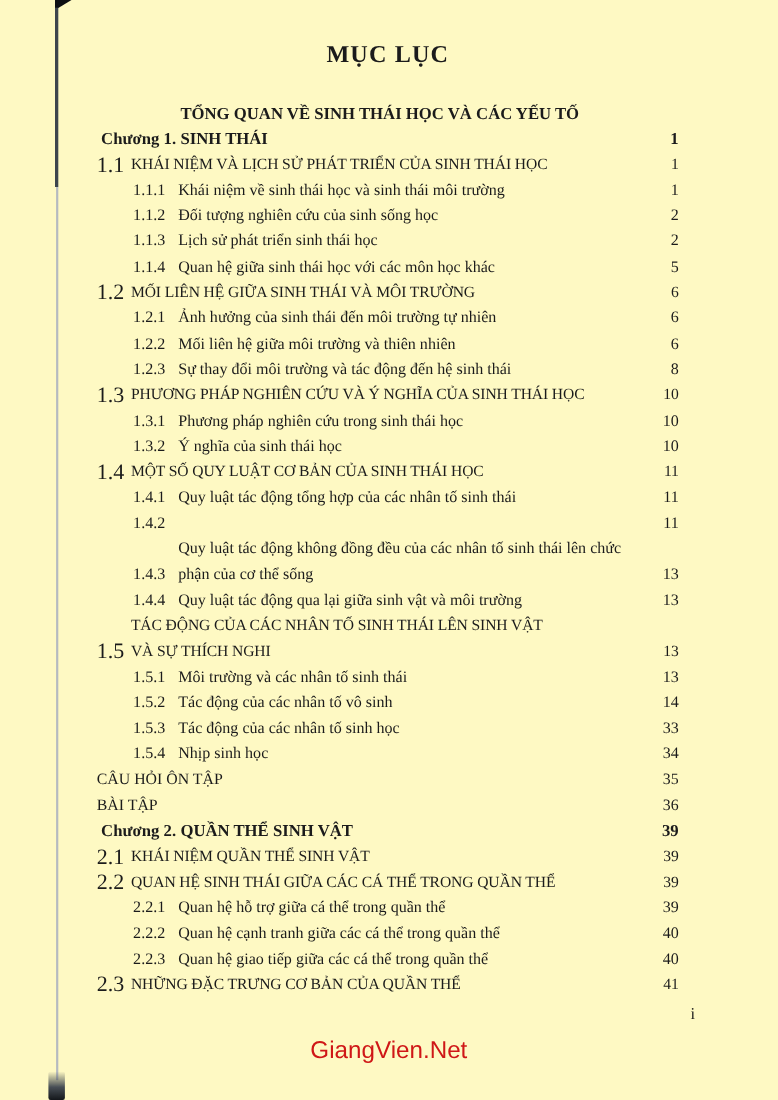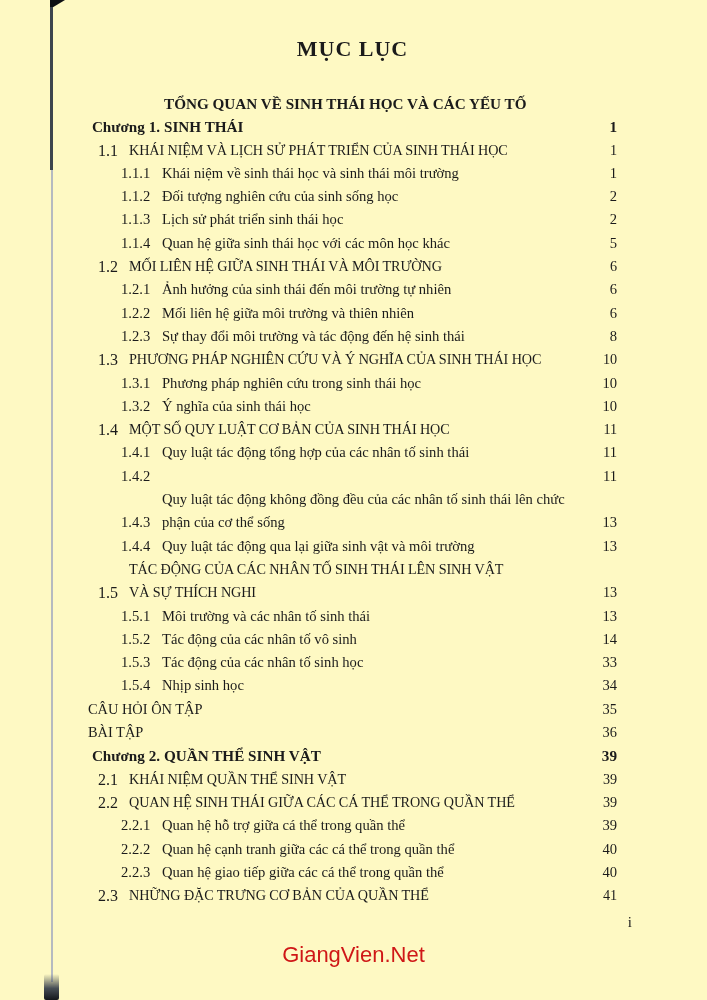--- a/index.html
+++ b/index.html
@@ -62,21 +62,21 @@
   .row .pg{
     flex:0 0 auto;
     margin-left:auto;
     min-width:30px;
     text-align:right;
     padding-left:8px;
   }
   .row.chapter{font-weight:bold;font-size:15.2px;}
   .row.chapter .num{width:76px;text-align:center;}
   .row.section{font-size:14.2px;letter-spacing:-0.1px;}
-  .row.section .num{width:31px;font-size:16px;letter-spacing:0;margin-left:10px;}
+  .row.section .num{width:31px;font-size:20px;letter-spacing:0;}
   .row.subsection{padding-left:33px;}
   .row.subsection .num{width:41px;}
   .row.plain{font-size:14.4px;}
   .folio{
     position:absolute;left:600px;top:914px;width:32px;
     text-align:right;
     font-size:15px;
   }
   .watermark{
     position:absolute;left:0;right:0;top:942px;

